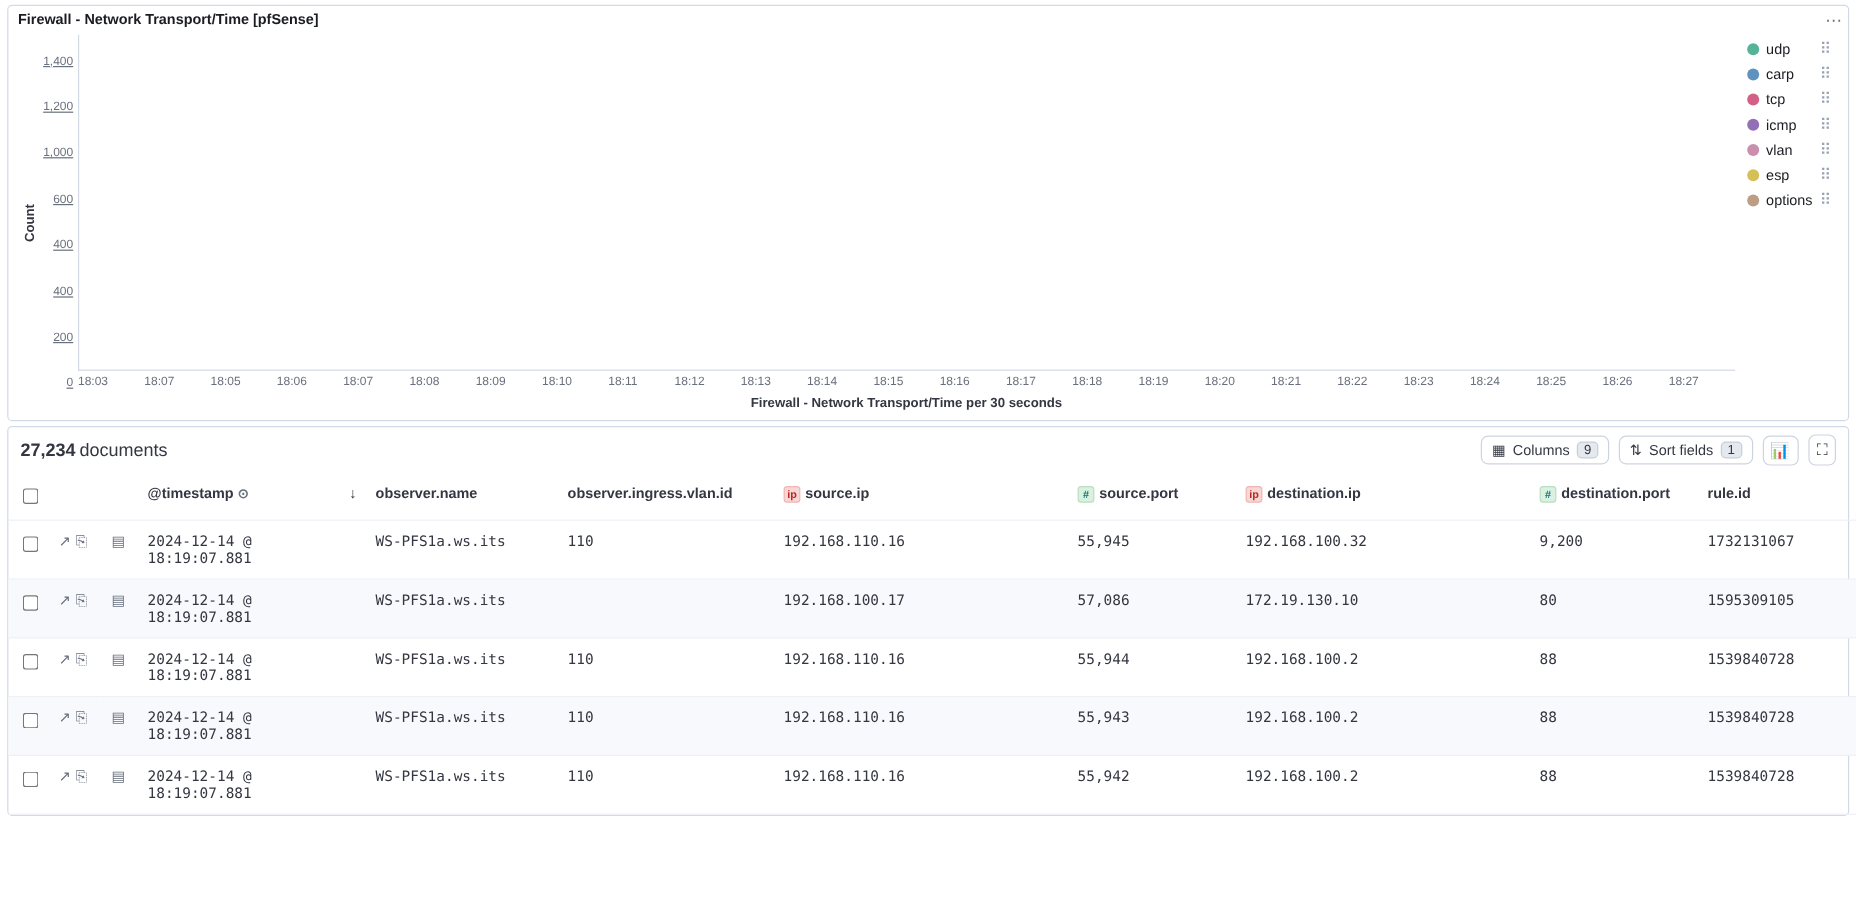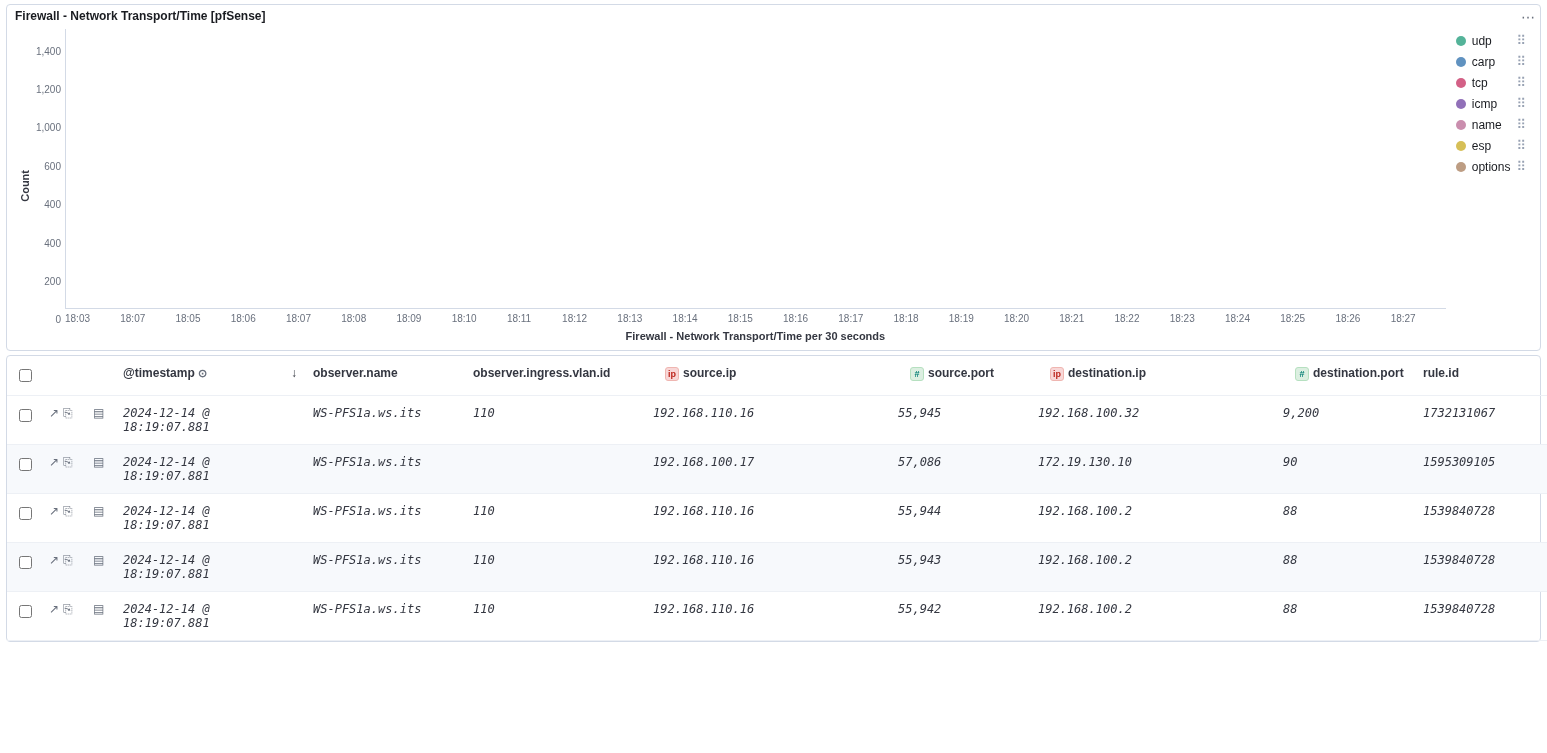--- a/index.html
+++ b/index.html
@@ -58,20 +58,21 @@
   .y-ticks {
     display: flex;
     flex-direction: column;
     justify-content: space-between;
     align-items: flex-end;
     height: 280px;
     font-size: 10px;
     color: #69707d;
     padding-right: 4px;
     min-width: 34px;
+    text-decoration: underline;
   }
   .plot-wrap { flex: 1; display:flex; flex-direction:column; }
   .plot {
     height: 280px;
     border-left: 1px solid #d3dae6;
     border-bottom: 1px solid #d3dae6;
     position: relative;
     display: flex;
     align-items: flex-end;
     gap: 4px;
@@ -125,23 +126,23 @@
     display:inline-flex; align-items:center; gap:6px;
     border:1px solid #cdd3df; border-radius:6px; padding:4px 8px; font-size:12px; color:#343741; background:#fff; cursor:pointer;
   }
   .pill-btn .badge { background:#e4e8ef; border:1px solid #c7cdd8; border-radius:4px; padding:0 5px; font-size:11px; }
   .icon-btn { border:1px solid #cdd3df; border-radius:6px; padding:4px 6px; font-size:13px; background:#fff; cursor:pointer; color:#343741; }
 
   .grid { width:100%; border-collapse:collapse; table-layout:fixed; }
   .grid th, .grid td { border-bottom:1px solid #edf0f5; padding:10px 8px; text-align:left; font-size:12px; vertical-align:top; }
   .grid th { font-weight:600; color:#343741; position:relative; }
   .grid tr:nth-child(even) td { background:#f7f9fc; }
-  .mono { font-family:ui-monospace,Menlo,Consolas,monospace;font-style:italic; }
+  .mono { font-family:ui-monospace,Menlo,Consolas,monospace; }
   .num { text-align:right; }
-  .th-icon { display:inline-flex; align-items:center; justify-content:center; width:14px; height:14px; border-radius:3px; font-size:9px; font-weight:700; margin-right:4px;margin-left:12px; }
+  .th-icon { display:inline-flex; align-items:center; justify-content:center; width:14px; height:14px; border-radius:3px; font-size:9px; font-weight:700; margin-right:4px; }
   .th-ip { background:#f8d7d7; color:#bd271e; border:1px solid #efb6b1; }
   .th-num { background:#dcefe1; color:#017d73; border:1px solid #b6e0c0; }
   .th-clock { color:#69707d; font-size:11px; }
   .hov-icn { color:#69707d; font-size:12px; padding:0 2px; cursor:pointer; }
   .chk { width:13px; height:13px; cursor:pointer; }
   .colw-xs{width:32px}.colw-s{width:44px}
   .colw-ts{width:190px}.colw-vlan{width:180px}.colw-port{width:140px}
   .colw-obs{width:160px}.colw-ip{width:245px}.colw-rule{width:155px}
   .sort-arrow{ position:absolute; right:8px; top:10px; color:#343741;}
   .scrollbar{ position:absolute; right:0; top:446px; bottom:4px; width:10px;}
@@ -484,21 +485,21 @@
         <div class="legend-item">
           <span class="legend-left">
             <span class="dot c-icmp"></span>
             <span>icmp</span>
           </span>
           <span class="legend-drag">⠿</span>
         </div>
         <div class="legend-item">
           <span class="legend-left">
             <span class="dot c-igmp"></span>
-            <span>name</span>
+            <span>vlan</span>
           </span>
           <span class="legend-drag">⠿</span>
         </div>
         <div class="legend-item">
           <span class="legend-left">
             <span class="dot c-esp"></span>
             <span>esp</span>
           </span>
           <span class="legend-drag">⠿</span>
         </div>
@@ -508,20 +509,39 @@
             <span>options</span>
           </span>
           <span class="legend-drag">⠿</span>
         </div>
       </div>
   </div>
 </div>
 
 <div class="panel" style="position:relative;">
 
+  <div class="disc-bar">
+    <span class="disc-count">
+      <span class="n">27,234</span>
+      <span class="w">documents</span>
+    </span>
+    <span class="spacer"></span>
+    <span class="pill-btn">
+      <span>▦</span>
+      <span>Columns</span>
+      <span class="badge">9</span>
+    </span>
+    <span class="pill-btn">
+      <span>⇅</span>
+      <span>Sort fields</span>
+      <span class="badge">1</span>
+    </span>
+    <span class="icon-btn">📊</span>
+    <span class="icon-btn">⛶</span>
+  </div>
 
   <table class="grid">
     <colgroup>
       <col class="colw-xs">
         <col class="colw-s">
         <col class="colw-xs">
       <col class="colw-ts">
         <col class="colw-obs">
         <col class="colw-vlan">
       <col class="colw-ip">
@@ -567,21 +587,21 @@
         <tr>
           <td><input type="checkbox" class="chk" style=""></td>
           <td><span class="hov-icn">↗</span><span class="hov-icn">⎘</span></td>
           <td><span class="hov-icn">▤</span></td>
           <td class="mono">2024-12-14 @ 18:19:07.881</td>
           <td class="mono">WS-PFS1a.ws.its</td>
           <td class="mono"></td>
           <td class="mono">192.168.100.17</td>
           <td class="mono num">57,086</td>
           <td class="mono">172.19.130.10</td>
-          <td class="mono num">90</td>
+          <td class="mono num">80</td>
           <td class="mono">1595309105</td>
         </tr>
         <tr>
           <td><input type="checkbox" class="chk" style=""></td>
           <td><span class="hov-icn">↗</span><span class="hov-icn">⎘</span></td>
           <td><span class="hov-icn">▤</span></td>
           <td class="mono">2024-12-14 @ 18:19:07.881</td>
           <td class="mono">WS-PFS1a.ws.its</td>
           <td class="mono">110</td>
           <td class="mono">192.168.110.16</td>

